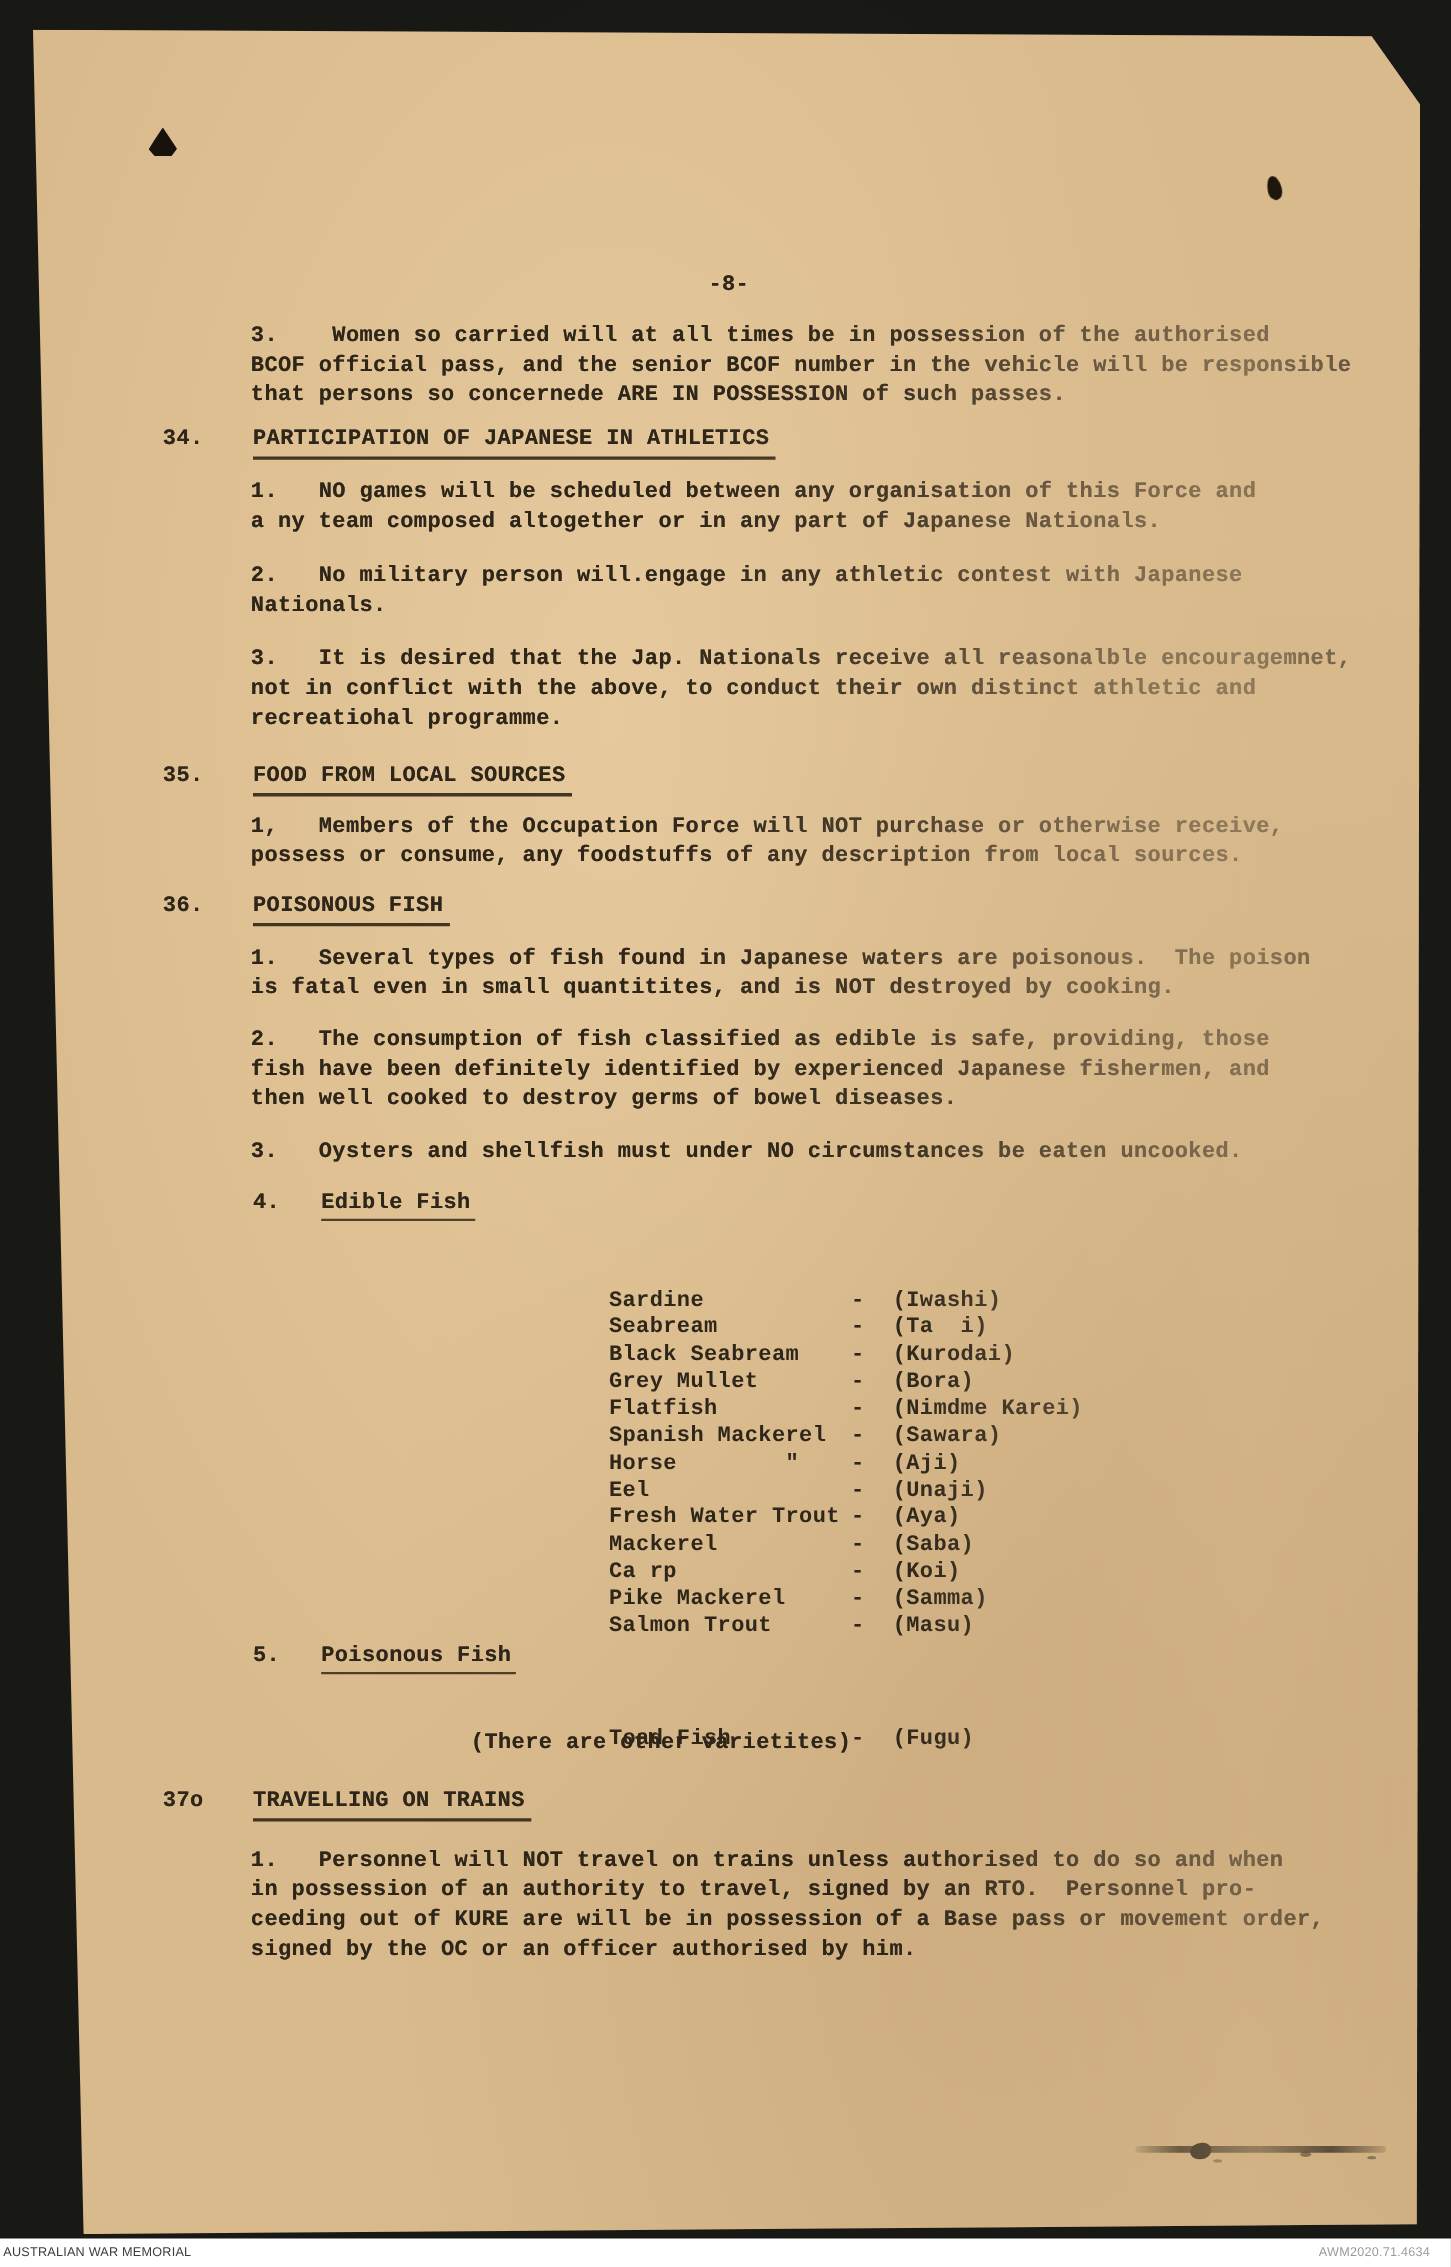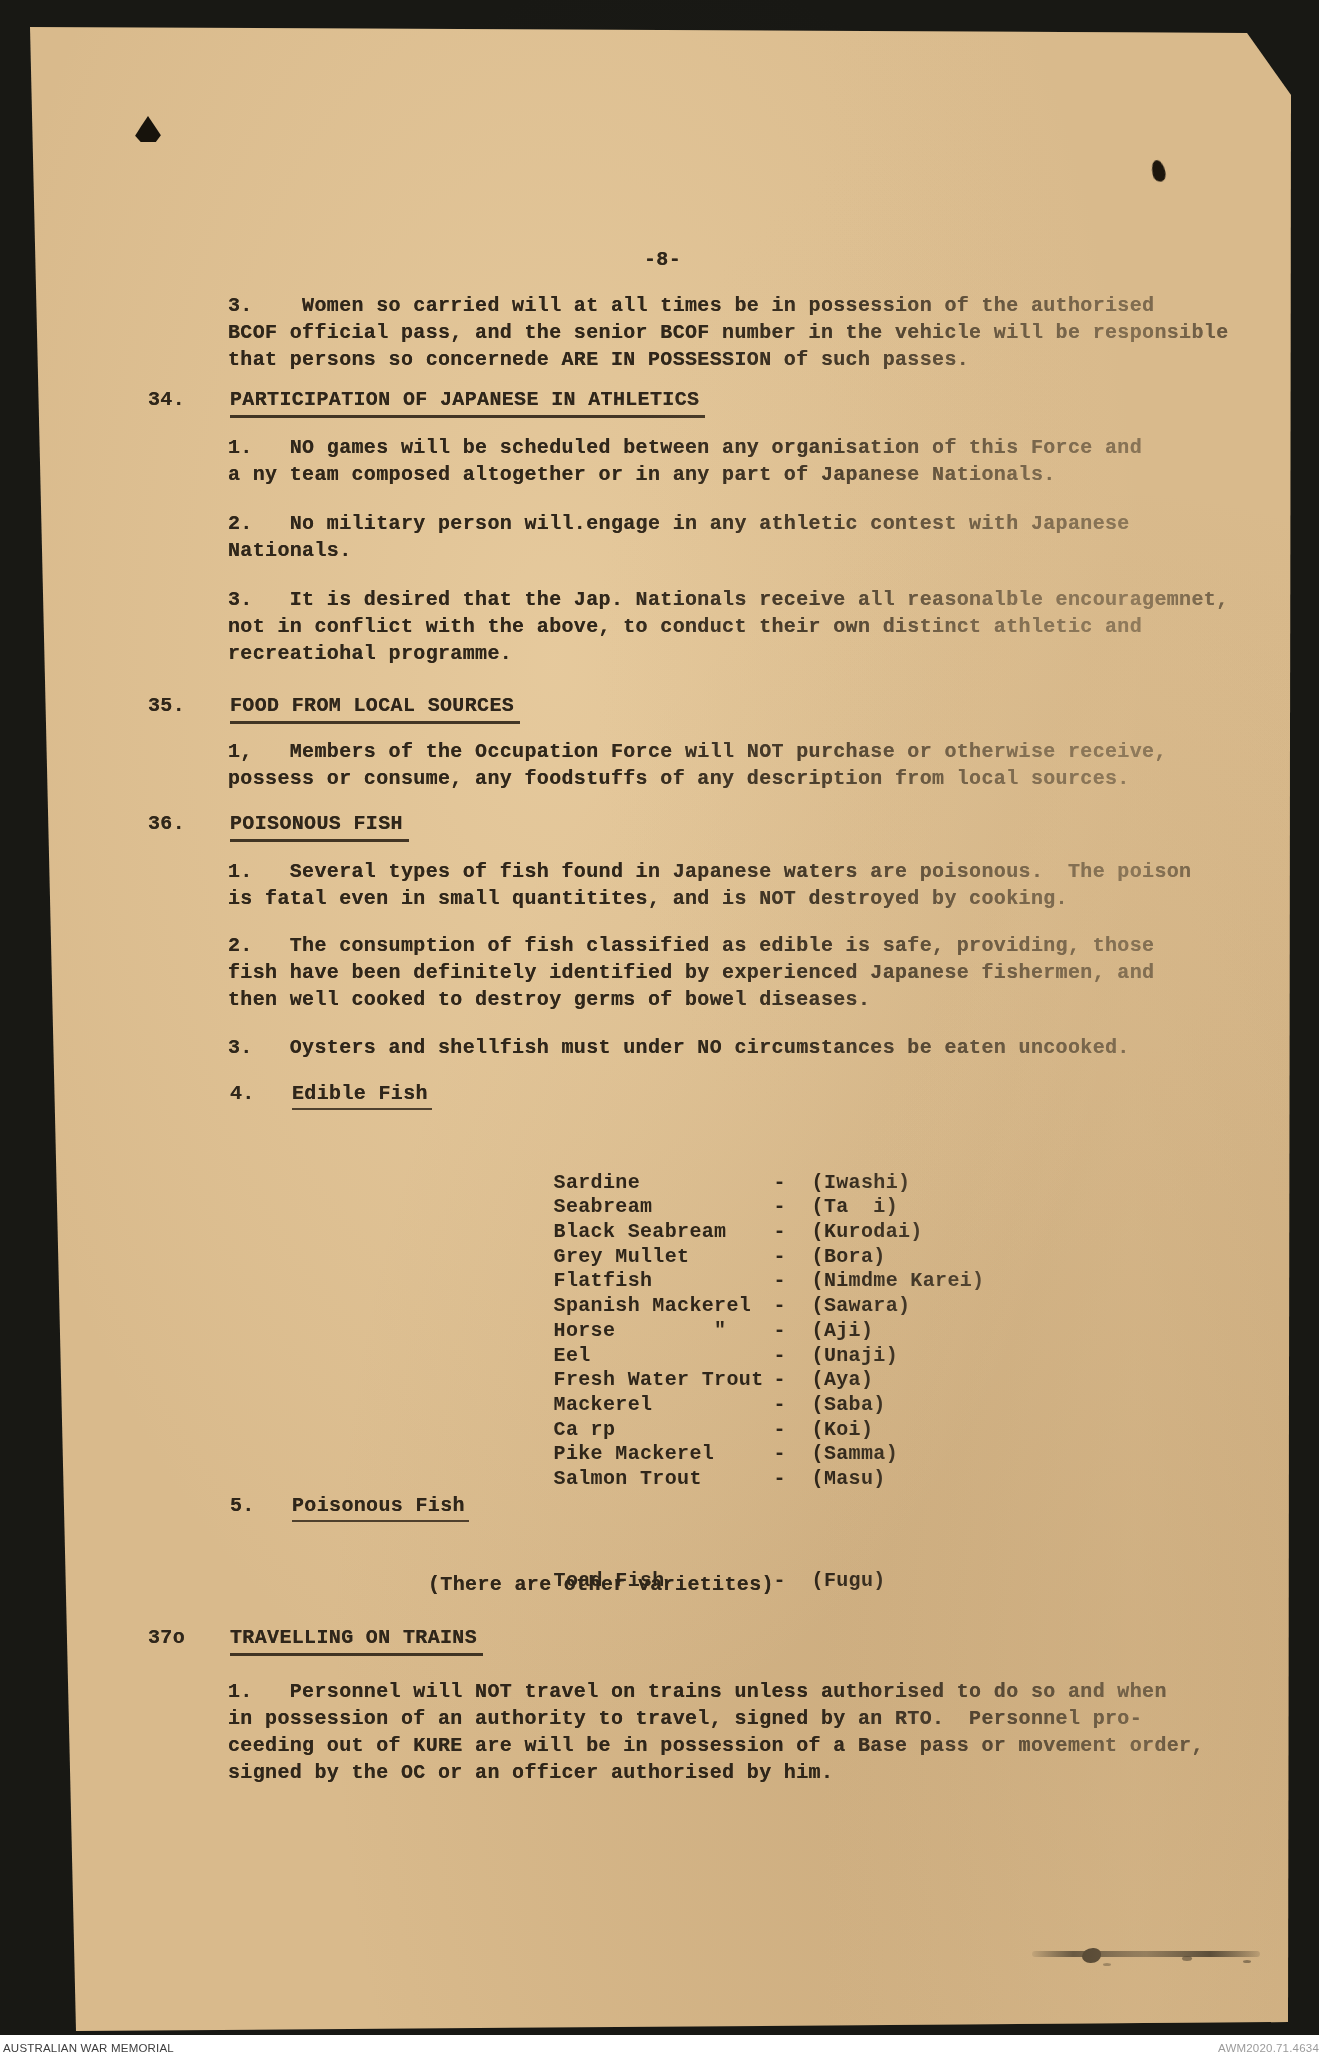--- a/index.html
+++ b/index.html
@@ -69,21 +69,21 @@
   }
   .smear::after{
     content:"";position:absolute;left:150px;top:5px;width:10px;height:5px;
     background:rgba(20,15,9,0.6);border-radius:50%;box-shadow:60px 3px 0 -1px rgba(20,15,9,0.5), -80px 6px 0 -1px rgba(20,15,9,0.45);
   }
   .footer{
     position:absolute;left:0;bottom:0;width:1319px;height:26px;background:#ffffff;
     font-family:"Liberation Sans","DejaVu Sans",sans-serif;font-size:11.5px;line-height:26px;
   }
   .footer-left{position:absolute;left:3px;top:0;color:#3d3d3d;letter-spacing:0.2px;}
-  .footer-right{position:absolute;right:0;top:0;color:#9b9b9b;letter-spacing:0.2px;}
+  .footer-right{position:absolute;right:19px;top:0;color:#9b9b9b;letter-spacing:0.2px;}
 </style>
 </head>
 <body>
 
 <div class="scene">
   <div class="paper">
 
     <div class="blk" style="left:644px;top:246px;">-8-</div>
 
     <div class="blk" style="left:228px;top:292px;">3.    Women so carried will at all times be in possession of the authorised

